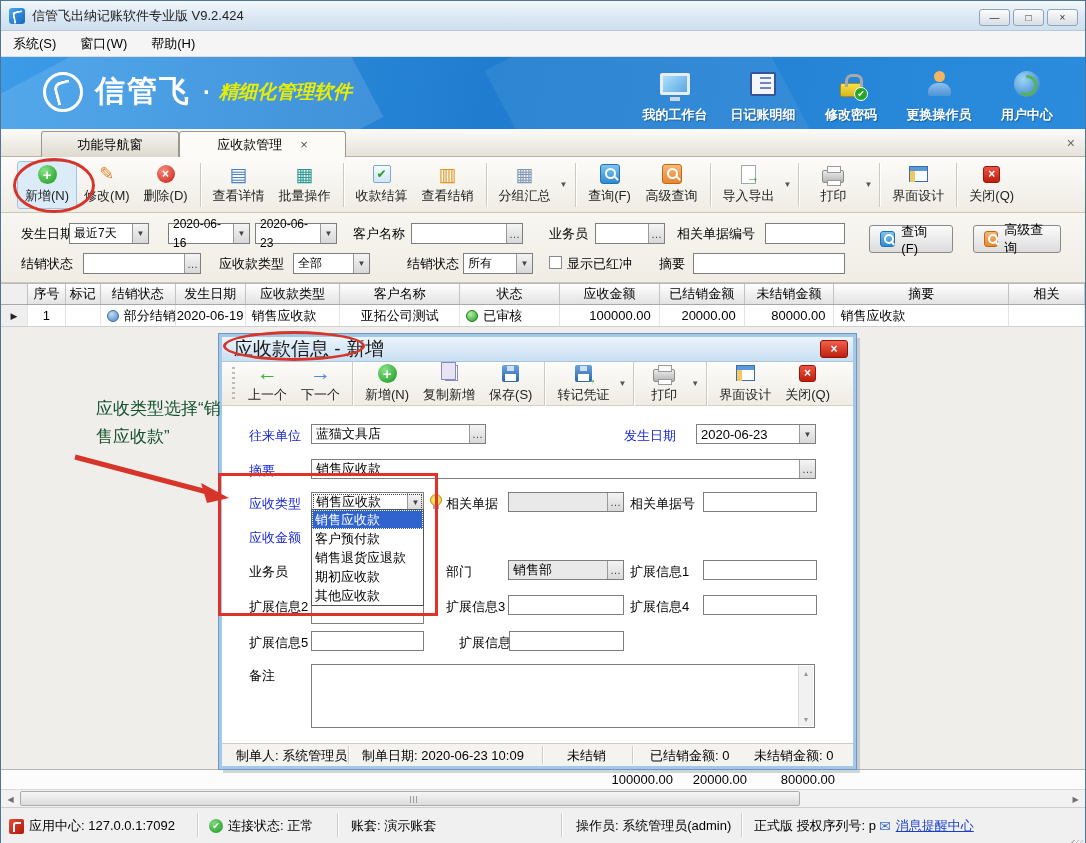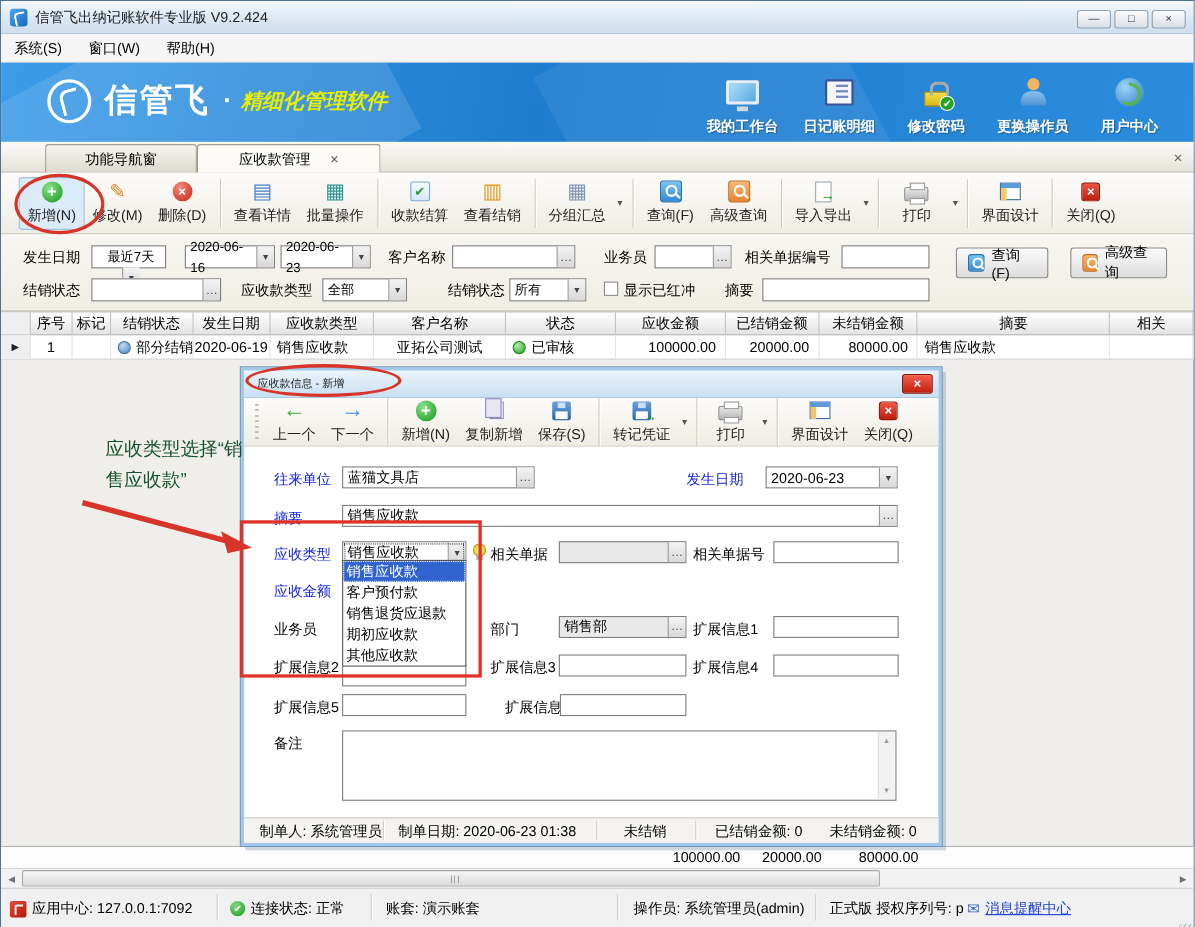--- a/index.html
+++ b/index.html
@@ -188,21 +188,21 @@
   .msg-link { color:#1a3fd0; text-decoration:underline; }
   .env { color:#3a6ec8; font-size:14px; }
   .grip { position:absolute; right:2px; bottom:3px; width:12px; height:12px;
     background:repeating-linear-gradient(135deg,transparent 0 2px,#b8b8b8 2px 3px); }
 
   
   .dialog { position:absolute; left:218px; top:333px; width:637px; height:435px; background:#fff;
     border:3px solid #a4c8e8; outline:1px solid #6b98c4; box-shadow:4px 4px 0 rgba(120,140,160,0.35); z-index:10; }
   .dlg-title { position:absolute; left:0; top:0; width:100%; height:25px;
     background:linear-gradient(#eaf4fc,#c9dff2); border-bottom:1px solid #a9c6de;
-    display:flex; align-items:center; padding-left:12px; font-size:10px; color:#1a1a1a; }
+    display:flex; align-items:center; padding-left:12px; font-size:19px; color:#1a1a1a; }
   .dlg-close { position:absolute; right:5px; top:3px; width:28px; height:18px; border-radius:3px;
     background:linear-gradient(#f2604e,#c01f0e); border:1px solid #8d1204; color:#fff; font-size:12px;
     font-weight:bold; display:flex; align-items:center; justify-content:center; }
   .dlg-toolbar { position:absolute; left:0; top:25px; width:100%; height:44px;
     background:linear-gradient(#fdfcfa,#efece4); border-bottom:1px solid #d4d0c4;
     display:flex; align-items:center; padding-left:10px; }
   .dlg-toolbar .tbbtn { height:40px; min-width:50px; font-size:13px; }
   .dgrip { width:3px; height:34px; margin-right:6px;
     background:repeating-linear-gradient(#bbb 0 2px,transparent 2px 5px); }
   .dlabel { position:absolute; font-size:13px; white-space:nowrap; }
@@ -398,21 +398,21 @@
     <div class="tbbtn">
       <span class="gi">
           <span class="ic-closebox">×</span>
         </span>
       <span>关闭(Q)</span>
     </div>
   </div>
 
   <div class="filters">
     <span class="flabel" style="left:20px;top:11px;">发生日期</span>
-    <div class="fbox" style="left:82px;top:10px;width:68px;flex-direction:column;">
+    <div class="fbox" style="left:68px;top:10px;width:80px;">
       <span class="val">最近7天</span>
       <span class="dbtn">▼</span>
     </div>
     <div class="fbox" style="left:167px;top:10px;width:82px;">
       <span class="val">2020-06-16</span>
       <span class="dbtn">▼</span>
     </div>
     <div class="fbox" style="left:254px;top:10px;width:82px;">
       <span class="val">2020-06-23</span>
       <span class="dbtn">▼</span>
@@ -693,21 +693,21 @@
         <span class="va" style="bottom:0;">▼</span>
       </div>
     </div>
 
     <div class="dlg-status">
       <span class="sseg" style="left:14px;">
           <span>制单人: 系统管理员</span>
         </span>
       <span class="ssep" style="left:126px;"></span>
       <span class="sseg" style="left:140px;">
-          <span>制单日期: 2020-06-23 01:38</span>
+          <span>制单日期: 2020-06-23 10:09</span>
         </span>
       <span class="ssep" style="left:320px;"></span>
       <span class="sseg" style="left:345px;">
           <span>未结销</span>
         </span>
       <span class="ssep" style="left:410px;"></span>
       <span class="sseg" style="left:428px;">
           <span>已结销金额: 0</span>
         </span>
       <span class="sseg" style="left:532px;">

